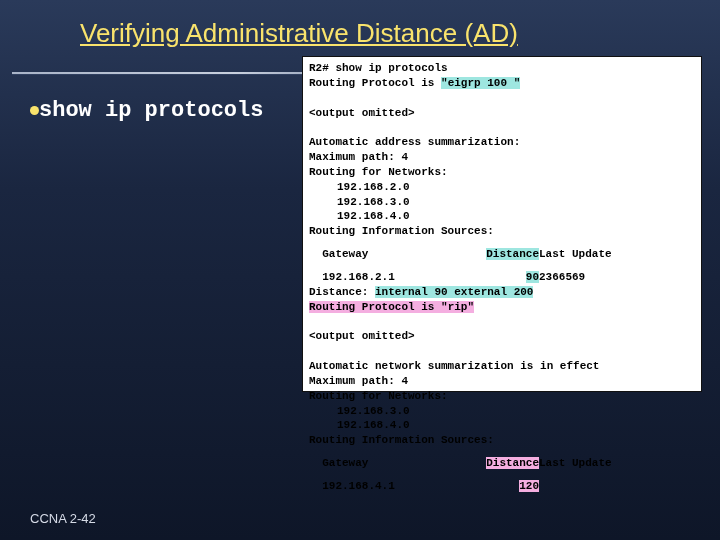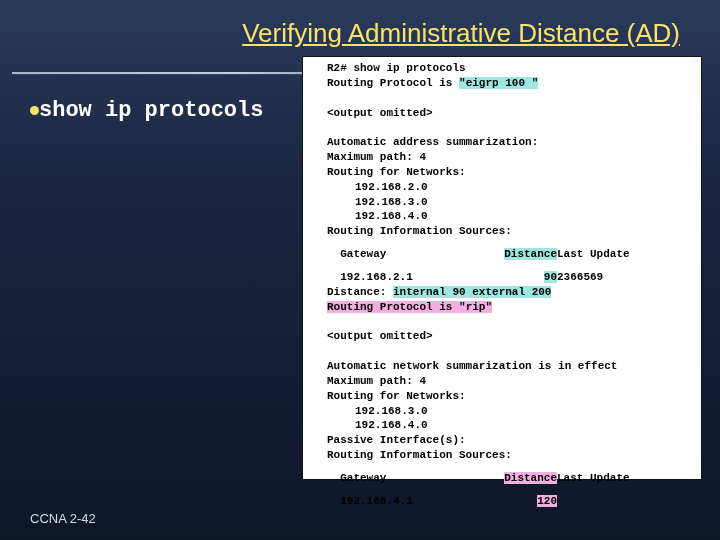--- a/index.html
+++ b/index.html
@@ -18,21 +18,20 @@
   .title {
     position: absolute;
     top: 18px;
     left: 80px;
     right: 40px;
     color: #f9e36c;
     font-size: 26px;
     font-weight: 400;
     text-decoration: underline;
     font-family: Arial, sans-serif;
-    text-align: right;
   }
   .divider {
     position: absolute;
     top: 72px;
     left: 12px;
     right: 260px;
     height: 3px;
     background: linear-gradient(90deg, #a9b4c8 0%, #c8d0de 50%, #56698c 100%);
     border-bottom: 1px solid #2f3f5f;
   }
@@ -58,24 +57,24 @@
     bottom: 14px;
     left: 30px;
     color: #d5dae6;
     font-size: 13px;
   }
   .terminal {
     position: absolute;
     top: 56px;
     left: 302px;
     width: 400px;
-    height: 424px;
+    height: 336px;
     background: #fff;
     border: 1px solid #111;
-    padding: 4px 6px 6px 24px;
+    padding: 4px 6px 6px 6px;
     font-family: "Courier New", monospace;
     font-size: 11px;
     line-height: 1.35;
     color: #000;
     font-weight: bold;
   }
   .mono { white-space: pre; }
   .hl-cyan { background: #9ee6e0; }
   .hl-pink { background: #f4aee0; }
   .indent1 { padding-left: 28px; }
@@ -125,21 +124,20 @@
     <div class="mono"><span>Distance: </span><span class="hl-cyan">internal 90 external 200</span></div>
     <div class="mono"><span class="hl-pink"><span>Routing Protocol is </span><span>"rip"</span></span></div>
     <div class="mono">&nbsp;</div>
     <div class="mono">&lt;output omitted&gt;</div>
     <div class="mono">&nbsp;</div>
     <div class="mono">Automatic network summarization is in effect</div>
     <div class="mono">Maximum path: 4</div>
     <div class="mono">Routing for Networks:</div>
     <div class="mono indent1">192.168.3.0</div>
     <div class="mono indent1">192.168.4.0</div>
-    <div class="mono">Passive Interface(s):</div>
     <div class="mono">Routing Information Sources:</div>
     <div class="tbl">
       <span>  <span>Gateway</span></span>
       <span class="center-col">   <span class="hl-pink">Distance</span></span>
       <span>Last Update</span>
     </div>
     <div class="tbl">
       <span>  <span>192.168.4.1</span></span>
       <span class="center-col">     <span class="hl-pink">120</span></span>
       <span></span>

